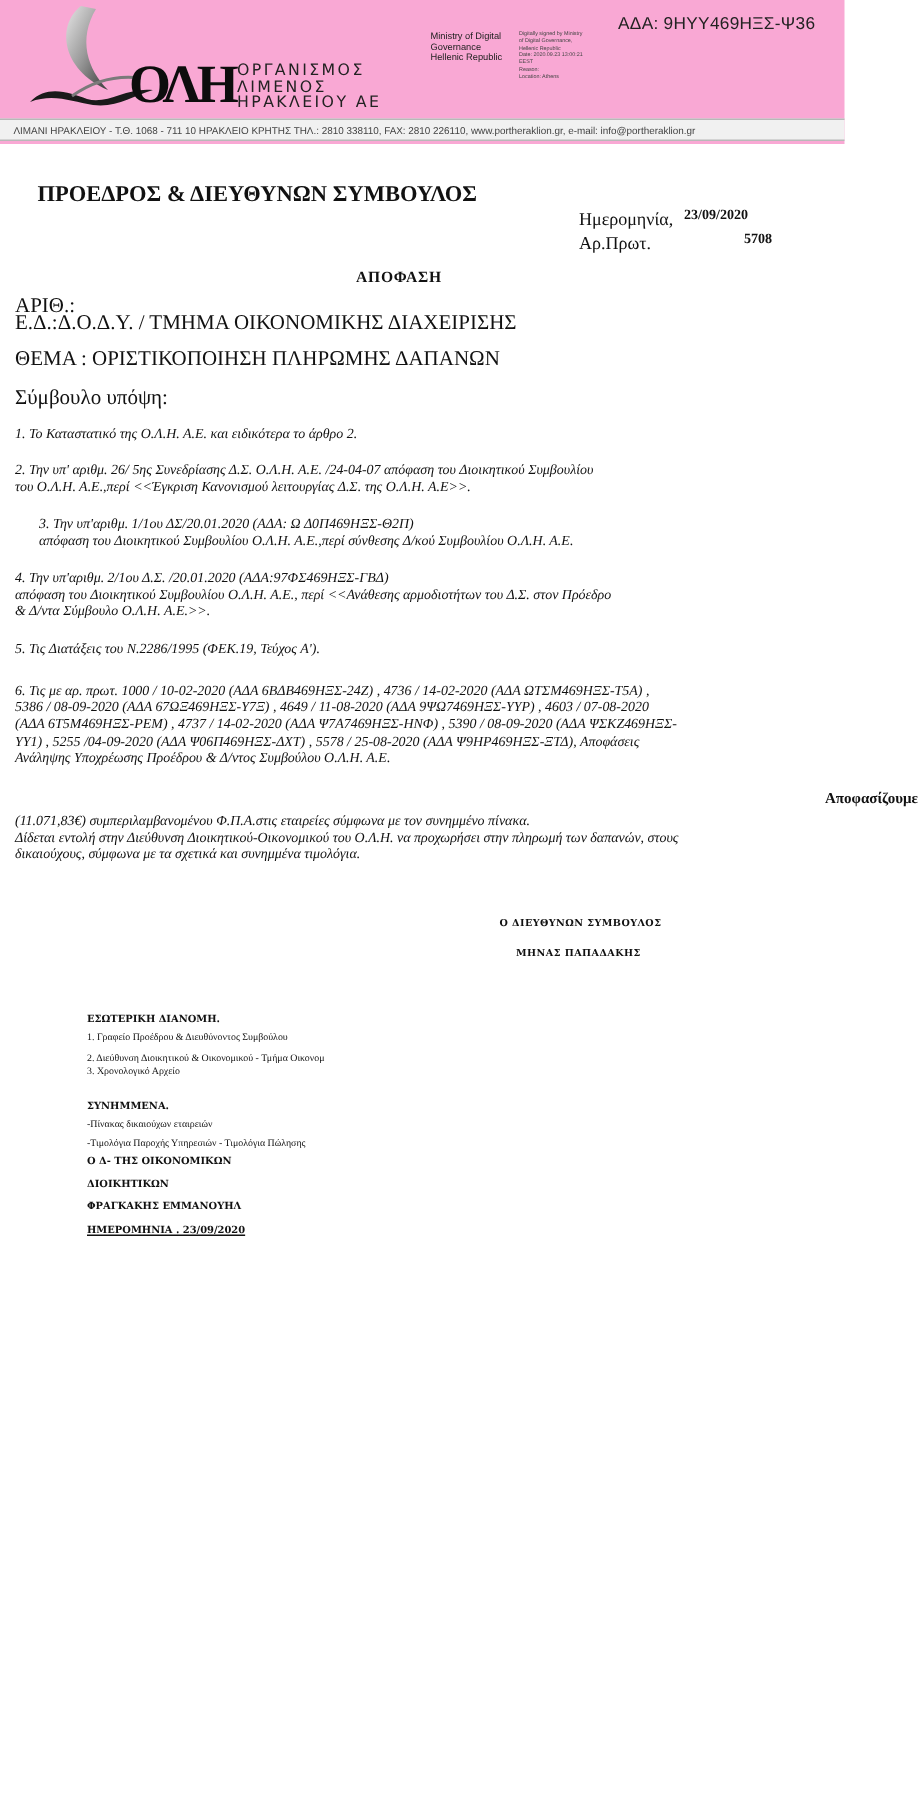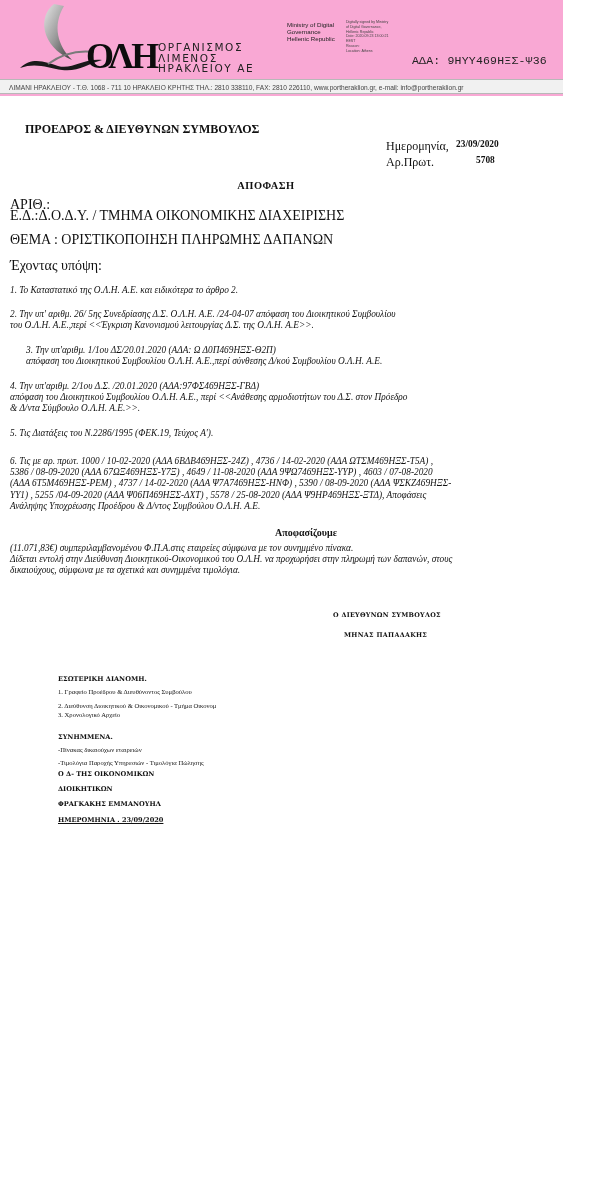--- a/index.html
+++ b/index.html
@@ -11,38 +11,38 @@
   .logo-swoosh { position:absolute; left:18px; top:2px; width:90px; height:72px; }
   .logo-mark { position:absolute; left:86px; top:38px; font-family:"Liberation Serif", serif;
                font-weight:bold; font-size:36px; letter-spacing:-3px; color:#0d0d0d; line-height:36px; }
   .org-name { position:absolute; left:158px; top:42px; font-family:"DejaVu Sans", sans-serif;
               font-size:10.5px; line-height:10.5px; letter-spacing:1.6px; color:#222; }
   .org-name div { white-space:nowrap; }
   .ministry { position:absolute; left:287px; top:21px; font-family:"Liberation Sans", sans-serif;
               font-size:6.2px; line-height:7px; color:#222; }
   .sig-block { position:absolute; left:346px; top:20px; font-family:"Liberation Sans", sans-serif;
                font-size:3.6px; line-height:4.8px; color:#444; width:45px; }
-  .ada-code { position:absolute; left:412px; top:10px; font-family:Liberation Mono, monospace;
-              font-size:11.5px; color:#222; letter-spacing:0.2px;margin-top:44px; }
+  .ada-code { position:absolute; left:412px; top:10px; font-family:Liberation Sans, sans-serif;
+              font-size:11.5px; color:#222; letter-spacing:0.2px; }
   .contact-bar { position:absolute; left:0; top:79px; width:563px; height:15px;
                  border-top:1.5px solid #b8b8b8; border-bottom:1.5px solid #b8b8b8; background:#f1f1f1;
                  font-family:"Liberation Sans", sans-serif; font-size:6.6px; line-height:15px;
                  color:#444; white-space:nowrap; padding-left:9px; box-sizing:border-box; }
 
   
   .abs { position:absolute; white-space:nowrap; }
   .t { font-size:14px; line-height:11px; }
-  .issuer { left:25px; top:122px; font-size:12px; font-weight:bold; }
+  .issuer { left:25px; top:122px; font-size:15px; font-weight:bold; }
   .meta-label { font-size:12px; }
   .meta-val { font-size:9.4px; font-weight:bold; }
   .title { left:0; width:532px; text-align:center; top:180px; font-size:10.4px; font-weight:bold; letter-spacing:0.5px; }
 
   .para { position:absolute; left:10px; width:560px; font-size:9.3px; line-height:11.2px; white-space:normal; }
   .para div { white-space:nowrap;font-style:italic; }
-  .decide { left:0; width:612px; text-align:center; top:527px; font-size:10px; font-weight:bold; }
+  .decide { left:0; width:612px; text-align:right; top:527px; font-size:10px; font-weight:bold; }
 
   .signer { font-family:"DejaVu Serif", serif; font-weight:bold; font-size:6.4px; letter-spacing:0.3px; }
 
   .dist-title { font-family:"DejaVu Serif", serif; font-weight:bold; font-size:6.6px; }
   .dist-item { font-size:6.6px; }
   .underline { text-decoration:underline; }
 </style>
 </head>
 <body>
 
@@ -81,28 +81,28 @@
   </div>
   <div class="contact-bar">ΛΙΜΑΝΙ ΗΡΑΚΛΕΙΟΥ - Τ.Θ. 1068 - 711 10 ΗΡΑΚΛΕΙΟ ΚΡΗΤΗΣ   ΤΗΛ.: 2810 338110,  FAX: 2810 226110, www.portheraklion.gr, e-mail: info@portheraklion.gr</div>
 </div>
 <div class="ada-code">ΑΔΑ: 9ΗΥΥ469ΗΞΣ-Ψ36</div>
 
 <div class="abs issuer">ΠΡΟΕΔΡΟΣ &amp; ΔΙΕΥΘΥΝΩΝ ΣΥΜΒΟΥΛΟΣ</div>
 
 <div class="abs meta-label" style="left:386px; top:139px;">Ημερομηνία,</div>
 <div class="abs meta-val" style="left:456px; top:139px;">23/09/2020</div>
 <div class="abs meta-label" style="left:386px; top:155px;">Αρ.Πρωτ.</div>
-<div class="abs meta-val" style="left:456px; top:155px;padding-left:20px;">5708</div>
+<div class="abs meta-val" style="left:476px; top:155px;padding-left:20px;">5708</div>
 
 <div class="abs title">ΑΠΟΦΑΣΗ</div>
 
 <div class="abs t" style="left:10px; top:199px;">ΑΡΙΘ.:</div>
 <div class="abs t" style="left:10px; top:210px;">Ε.Δ.:Δ.Ο.Δ.Υ. / ΤΜΗΜΑ ΟΙΚΟΝΟΜΙΚΗΣ ΔΙΑΧΕΙΡΙΣΗΣ</div>
 <div class="abs t" style="left:10px; top:234px;">ΘΕΜΑ : ΟΡΙΣΤΙΚΟΠΟΙΗΣΗ ΠΛΗΡΩΜΗΣ ΔΑΠΑΝΩΝ</div>
-<div class="abs t" style="left:10px; top:260px;">Έχοντας υπόψη:</div>
+<div class="abs t" style="left:10px; top:260px;">Σύμβουλο υπόψη:</div>
 
 <div class="para" style="top:285px;">
   <div>1. Το Καταστατικό της Ο.Λ.Η. Α.Ε. και ειδικότερα το άρθρο 2.</div>
 </div>
 <div class="para" style="top:309px;">
   <div>2. Την υπ' αριθμ. 26/ 5ης Συνεδρίασης Δ.Σ. Ο.Λ.Η. Α.Ε. /24-04-07 απόφαση του Διοικητικού Συμβουλίου</div>
   <div>του Ο.Λ.Η. Α.Ε.,περί &lt;&lt;Έγκριση Κανονισμού λειτουργίας Δ.Σ. της Ο.Λ.Η. Α.Ε&gt;&gt;.</div>
 </div>
 <div class="para" style="top:345px;margin-left:16px;">
   <div>3. Την υπ'αριθμ. 1/1ου ΔΣ/20.01.2020 (ΑΔΑ: Ω Δ0Π469ΗΞΣ-Θ2Π)</div>

